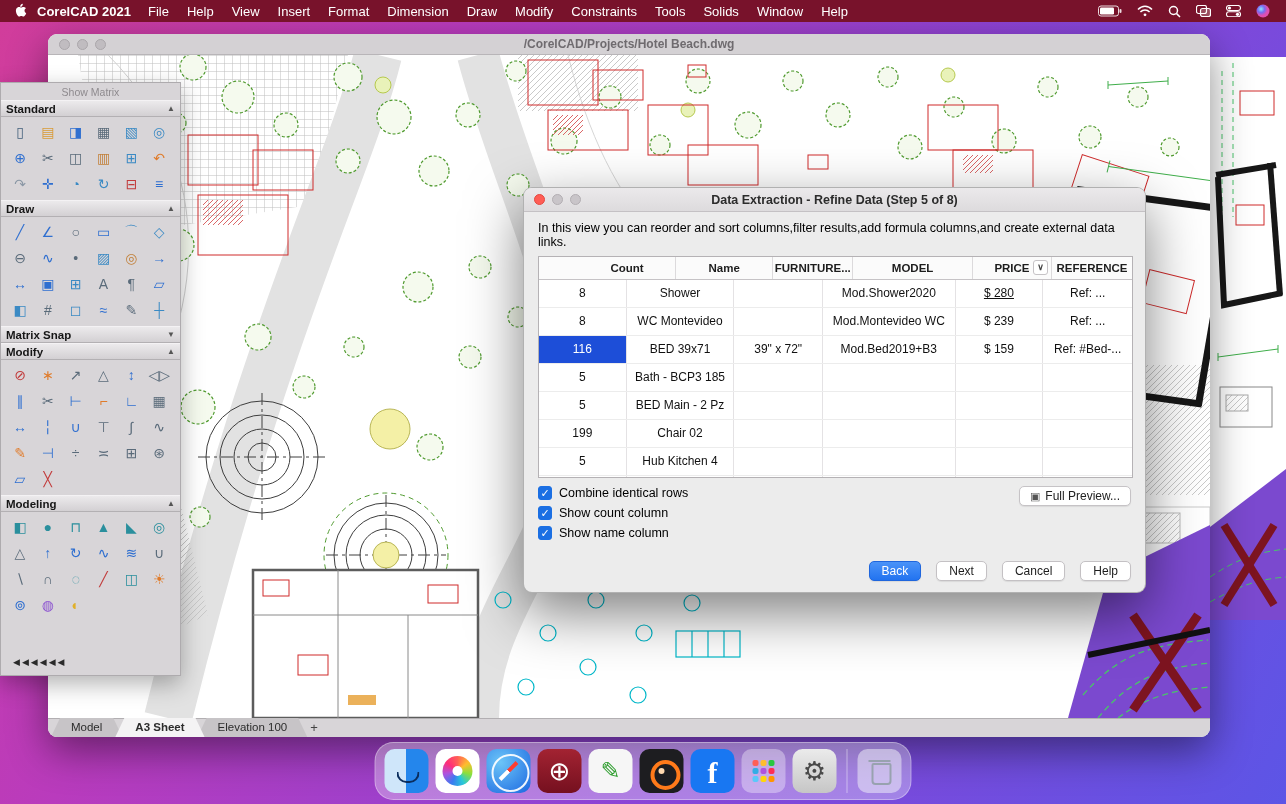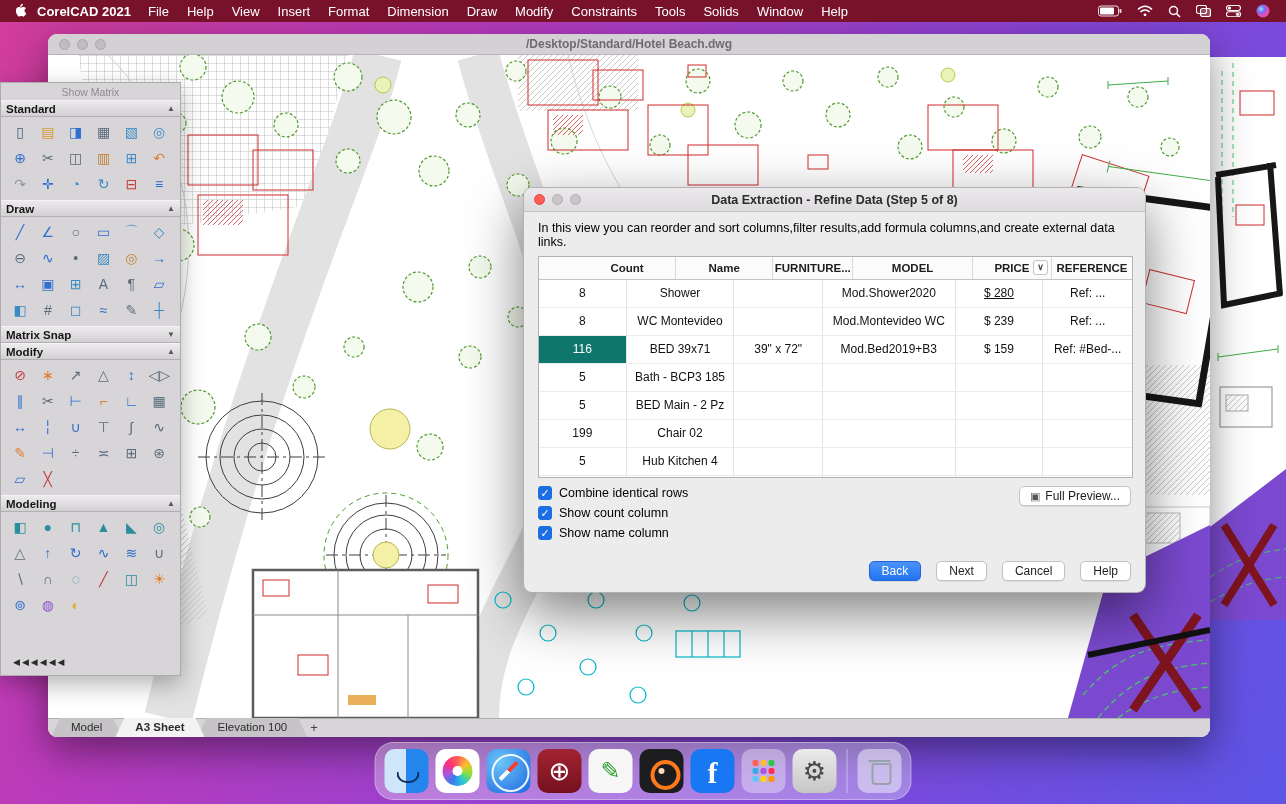--- a/index.html
+++ b/index.html
@@ -53,21 +53,21 @@
 .dlg-desc{padding:9px 14px 7px;font-size:12.5px;color:#000}
 .table-wrap{margin:0 14px;width:595px;border:1px solid #b5b2b5;background:#fff;height:222px;overflow:hidden}
 .thead{display:flex;background:#fbfbfb;border-bottom:1px solid #c6c3c6}
 .th{height:22px;line-height:22px;font-size:11.5px;font-weight:bold;color:#1d1d1d;text-align:center;border-right:1px solid #dcdadc;position:relative;white-space:nowrap;overflow:hidden}
 .th:last-child{border-right:none}
 .sort-chevron{position:absolute;right:3px;top:3px;width:15px;height:15px;border:1px solid #c6c3c6;border-radius:3px;background:#fff;font-size:9px;line-height:13px;color:#444;text-align:center}
 .tbody{height:199px;overflow:hidden}
 .tr{display:flex;border-bottom:1px solid #ececec}
 .td{height:27px;line-height:26px;font-size:12px;color:#111;text-align:center;border-right:1px solid #e4e2e4;white-space:nowrap;overflow:hidden}
 .td:last-child{border-right:none}
-.td.sel{background:#0f766e;color:#fff}
+.td.sel{background:#1d4ed8;color:#fff}
 .options-row{display:flex;justify-content:space-between;align-items:flex-start;margin:8px 14px 0}
 .cb-col{display:flex;flex-direction:column;gap:6px}
 .cb-row{display:flex;align-items:center;gap:7px}
 .cb{width:14px;height:14px;border-radius:3px;background:#fff;border:1px solid #b9b6b9;font-size:11px;line-height:13px;color:#fff;text-align:center}
 .cb.on{background:#1b6fe3;border-color:#1b6fe3}
 .cb-label{font-size:12.5px;color:#000}
 .fp-btn{height:20px;padding:0 10px;background:#fff;border:1px solid #c6c3c6;border-radius:5px;font-size:12px;color:#222;display:flex;align-items:center;gap:5px;box-shadow:0 1px 1px rgba(0,0,0,.08)}
 .fp-icon{font-size:11px;color:#555}
 .dlg-buttons{position:absolute;right:14px;bottom:11px;display:flex;gap:15px}
 .dlg-btn{height:20px;min-width:44px;padding:0 12px;border-radius:5px;border:1px solid #c4c1c4;background:#fff;font-size:12px;color:#1d1d1d;font-family:"Liberation Sans",sans-serif;box-shadow:0 1px 1px rgba(0,0,0,.08)}
@@ -142,21 +142,21 @@
     </svg>
   </div>
 
   <div class="window">
     <div class="titlebar">
       <div class="traffic">
         <span class="tl"></span>
         <span class="tl"></span>
         <span class="tl"></span>
       </div>
-      <div class="win-title">/Desktop/Standard/Hotel Beach.dwg</div>
+      <div class="win-title">/CorelCAD/Projects/Hotel Beach.dwg</div>
     </div>
 
     <div class="canvas">
       <svg viewBox="0 0 1162 663" preserveAspectRatio="none">
         <defs>
           <pattern id="grid" width="8" height="8" patternUnits="userSpaceOnUse">
               <path d="M8 0H0V8" fill="none" stroke="#bdbdbd" stroke-width="1"></path>
             </pattern>
           <pattern id="hatch" width="6" height="6" patternUnits="userSpaceOnUse">
               <path d="M0 6L6 0" stroke="#c9c9c9" stroke-width="1"></path>

